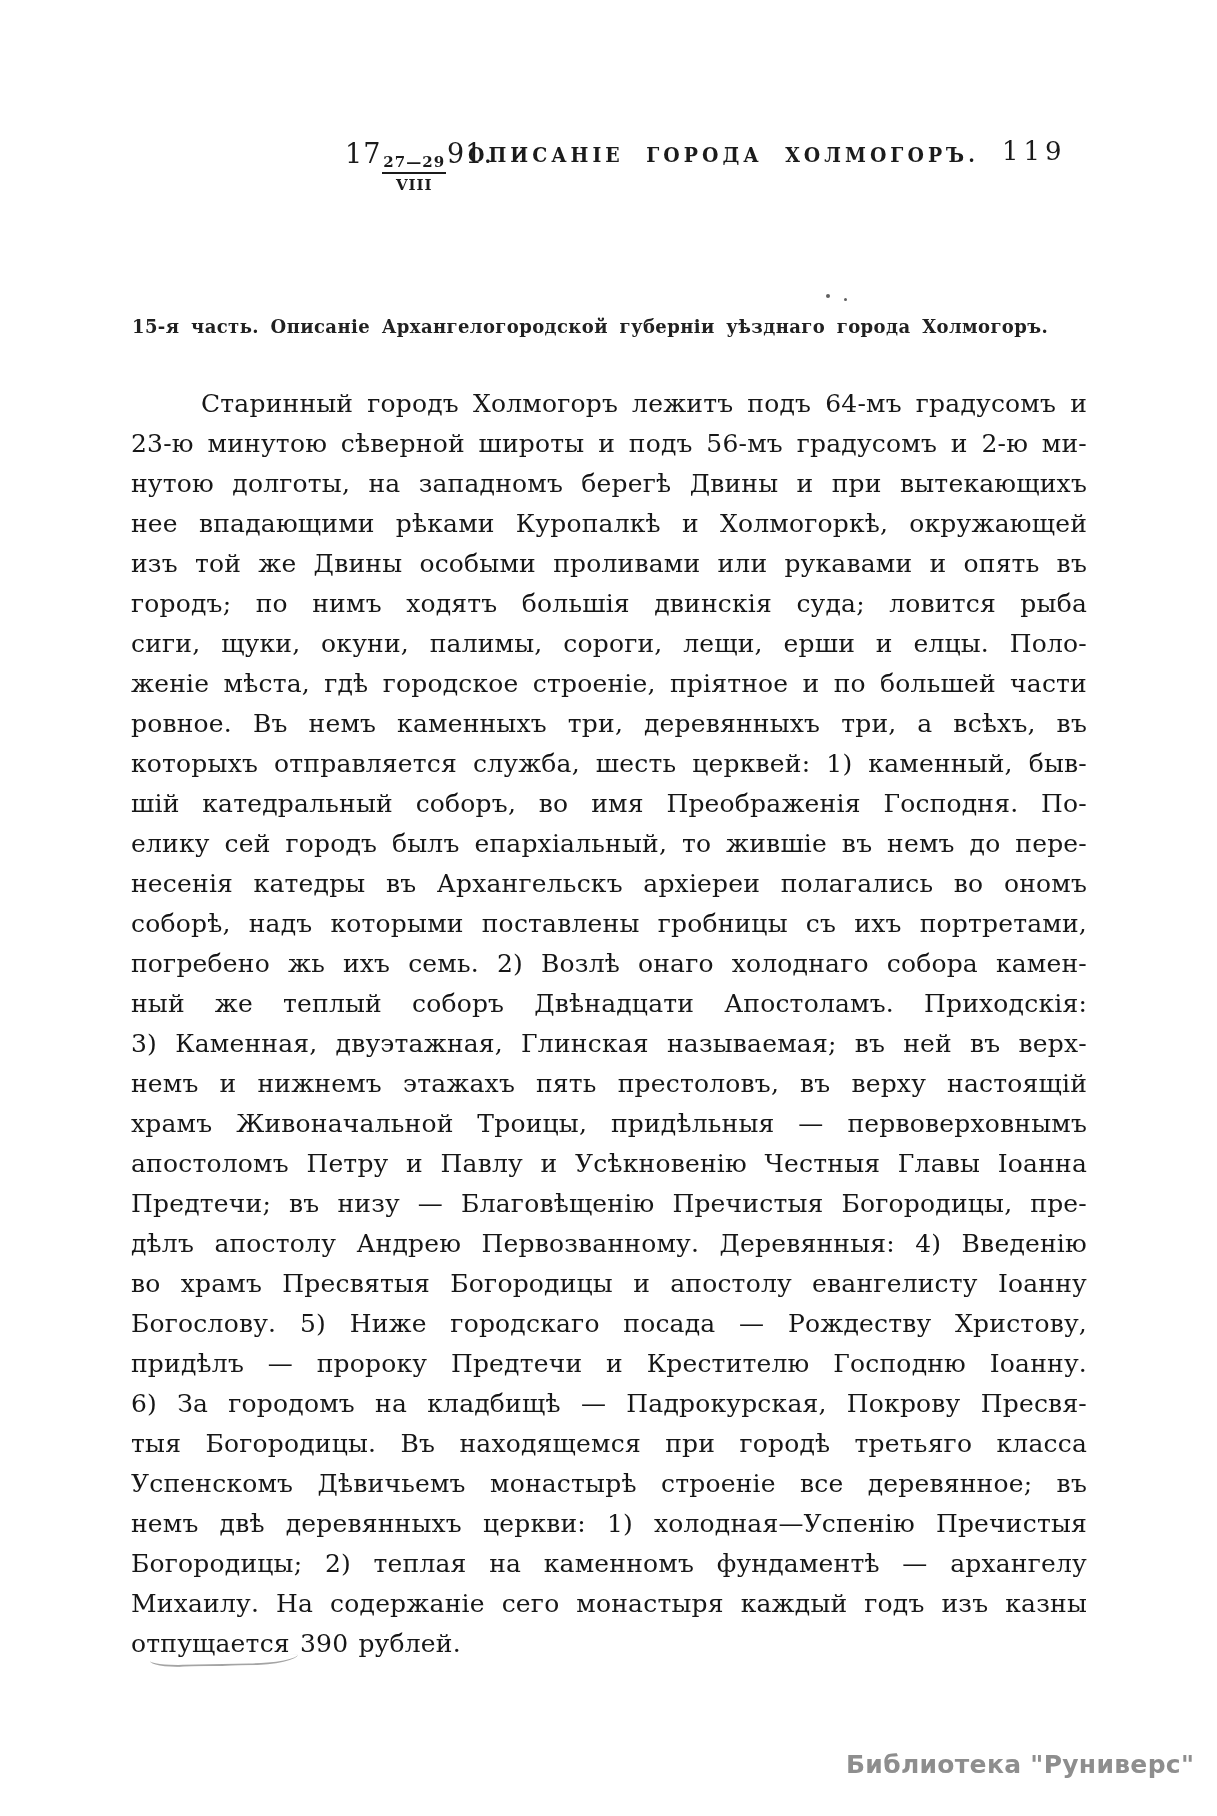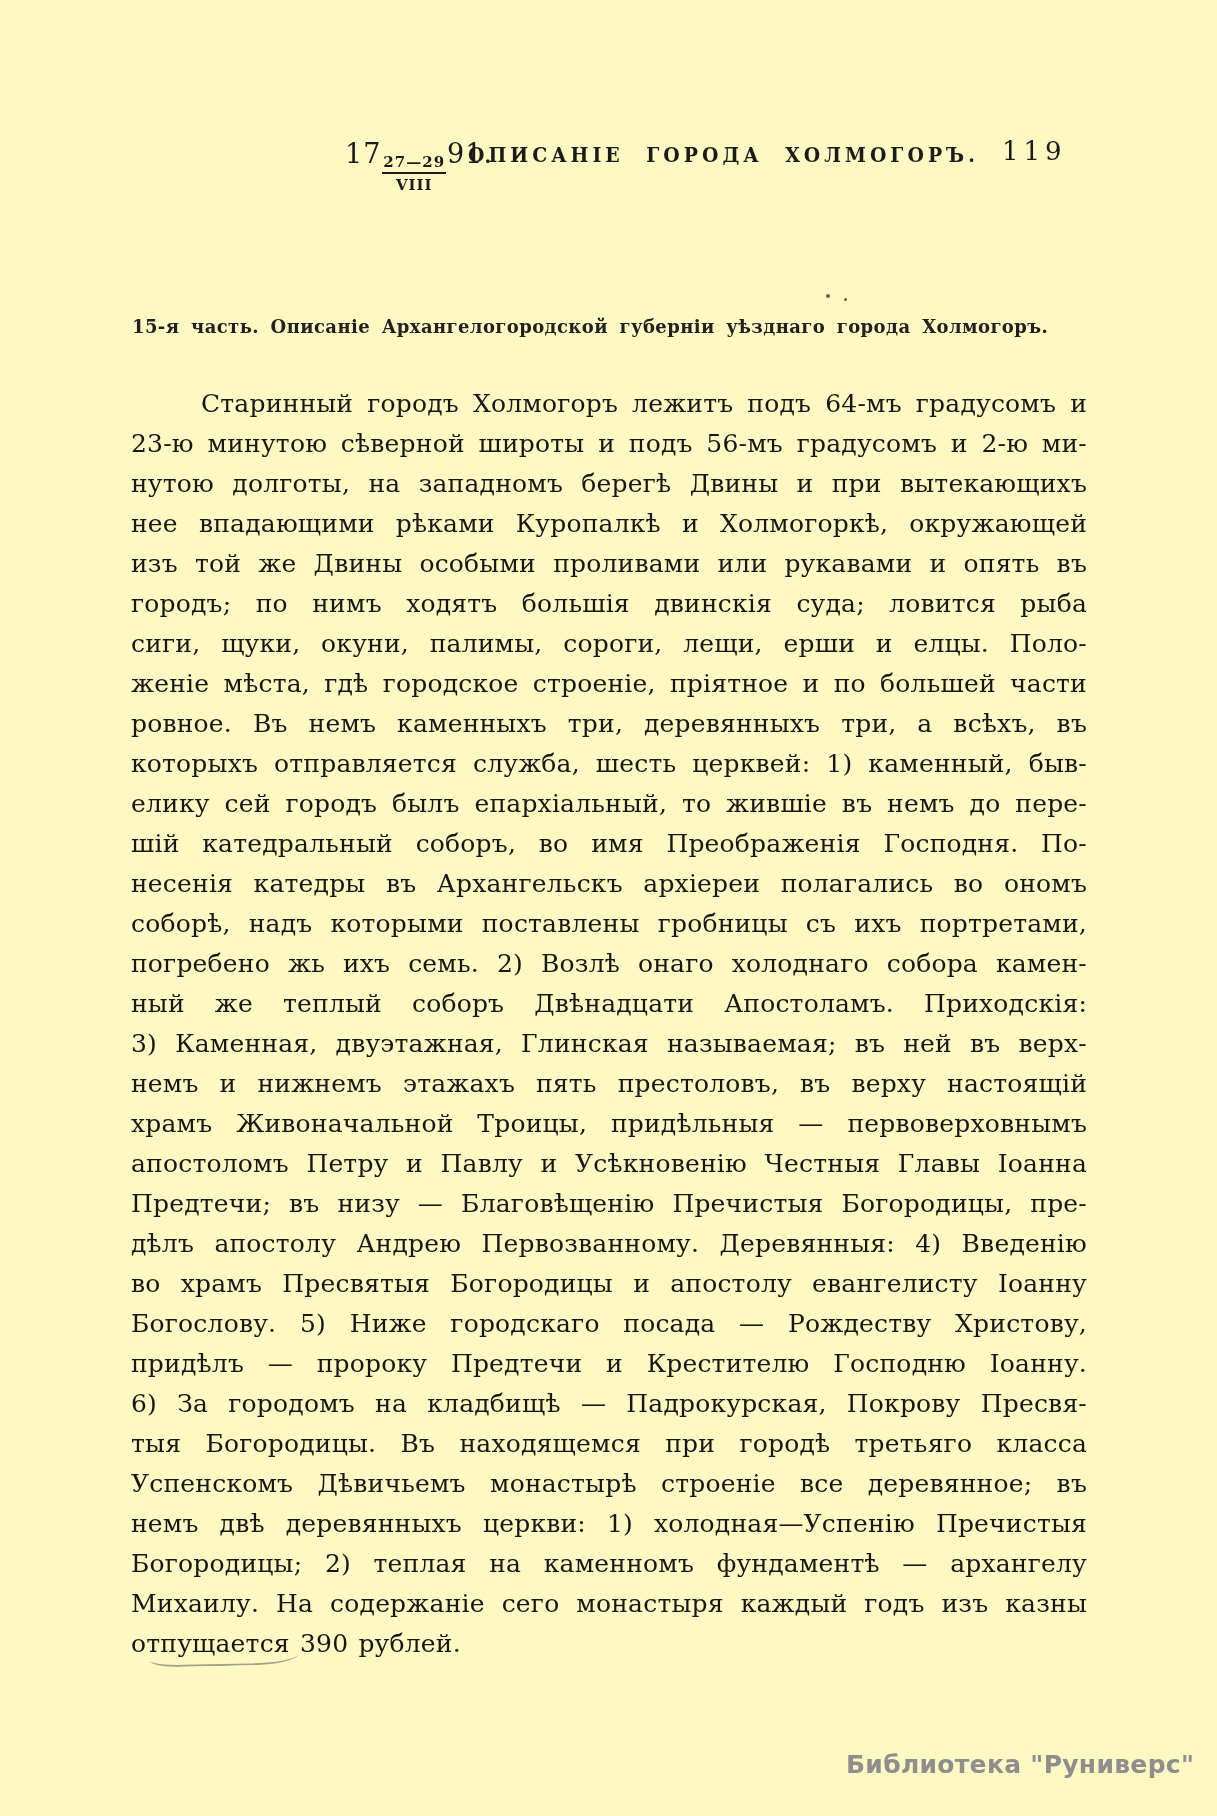--- a/index.html
+++ b/index.html
@@ -2,21 +2,21 @@
 <html><head>
 <meta charset="utf-8">
 <style>
   * { margin: 0; padding: 0; box-sizing: border-box; }
   html, body { background: #e8e8e6; }
   .page {
     position: relative;
     width: 1217px;
     height: 1816px;
     margin: 0 auto;
-    background: #fef9c3;
+    background: #ffffff;
     overflow: hidden;
     font-family: "DejaVu Serif", "Liberation Serif", serif;
     color: #1b1b1b;
   }
 
   
   .running-head {
     position: absolute;
     top: 128px; left: 0;
     width: 100%;
@@ -142,22 +142,22 @@
       <div class="bline indent">Старинный городъ Холмогоръ лежитъ подъ 64-мъ градусомъ и</div>
       <div class="bline">23-ю минутою сѣверной широты и подъ 56-мъ градусомъ и 2-ю ми-</div>
       <div class="bline">нутою долготы, на западномъ берегѣ Двины и при вытекающихъ</div>
       <div class="bline">нее впадающими рѣками Куропалкѣ и Холмогоркѣ, окружающей</div>
       <div class="bline">изъ той же Двины особыми проливами или рукавами и опять въ</div>
       <div class="bline">городъ; по нимъ ходятъ большія двинскія суда; ловится рыба</div>
       <div class="bline">сиги, щуки, окуни, палимы, сороги, лещи, ерши и елцы. Поло-</div>
       <div class="bline">женіе мѣста, гдѣ городское строеніе, пріятное и по большей части</div>
       <div class="bline">ровное. Въ немъ каменныхъ три, деревянныхъ три, а всѣхъ, въ</div>
       <div class="bline">которыхъ отправляется служба, шесть церквей: 1) каменный, быв-</div>
+      <div class="bline">шій катедральный соборъ, во имя Преображенія Господня. По-</div>
       <div class="bline">елику сей городъ былъ епархіальный, то жившіе въ немъ до пере-</div>
-      <div class="bline">шій катедральный соборъ, во имя Преображенія Господня. По-</div>
       <div class="bline">несенія катедры въ Архангельскъ архіереи полагались во ономъ</div>
       <div class="bline">соборѣ, надъ которыми поставлены гробницы съ ихъ портретами,</div>
       <div class="bline">погребено жь ихъ семь. 2) Возлѣ онаго холоднаго собора камен-</div>
       <div class="bline">ный же теплый соборъ Двѣнадцати Апостоламъ. Приходскія:</div>
       <div class="bline">3) Каменная, двуэтажная, Глинская называемая; въ ней въ верх-</div>
       <div class="bline">немъ и нижнемъ этажахъ пять престоловъ, въ верху настоящій</div>
       <div class="bline">храмъ Живоначальной Троицы, придѣльныя — первоверховнымъ</div>
       <div class="bline">апостоломъ Петру и Павлу и Усѣкновенію Честныя Главы Іоанна</div>
       <div class="bline">Предтечи; въ низу — Благовѣщенію Пречистыя Богородицы, пре-</div>
       <div class="bline">дѣлъ апостолу Андрею Первозванному. Деревянныя: 4) Введенію</div>

